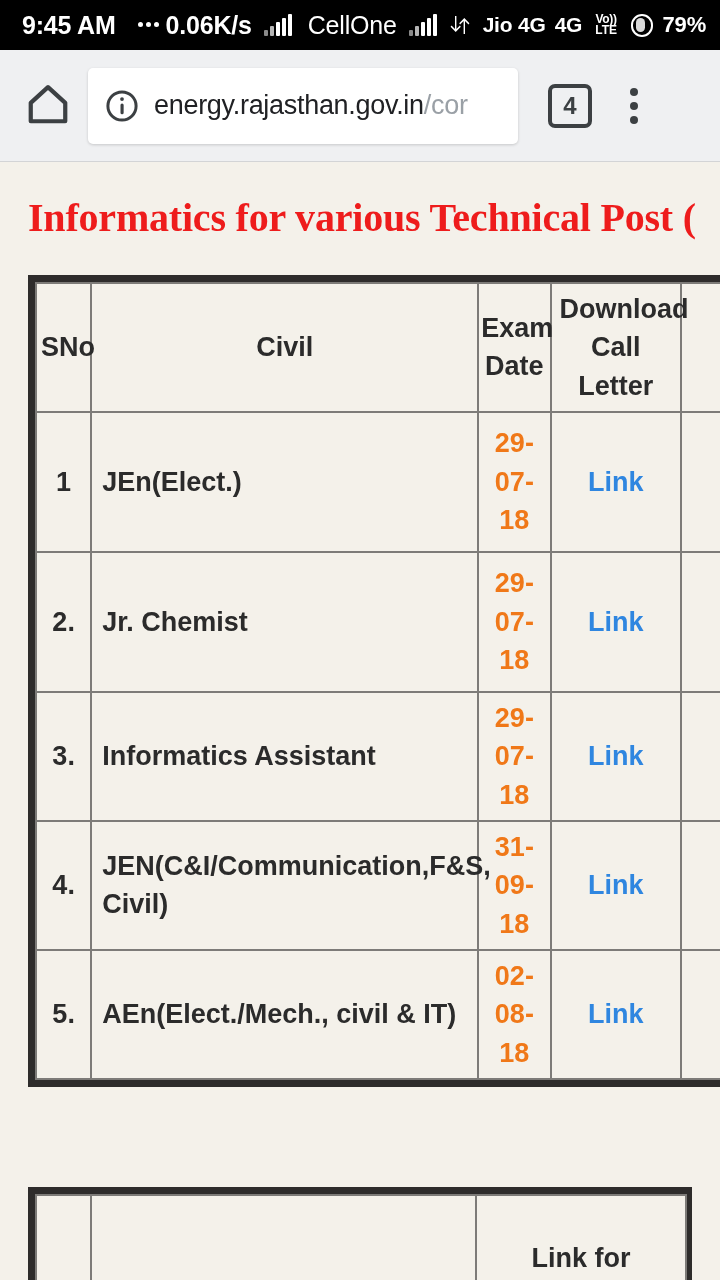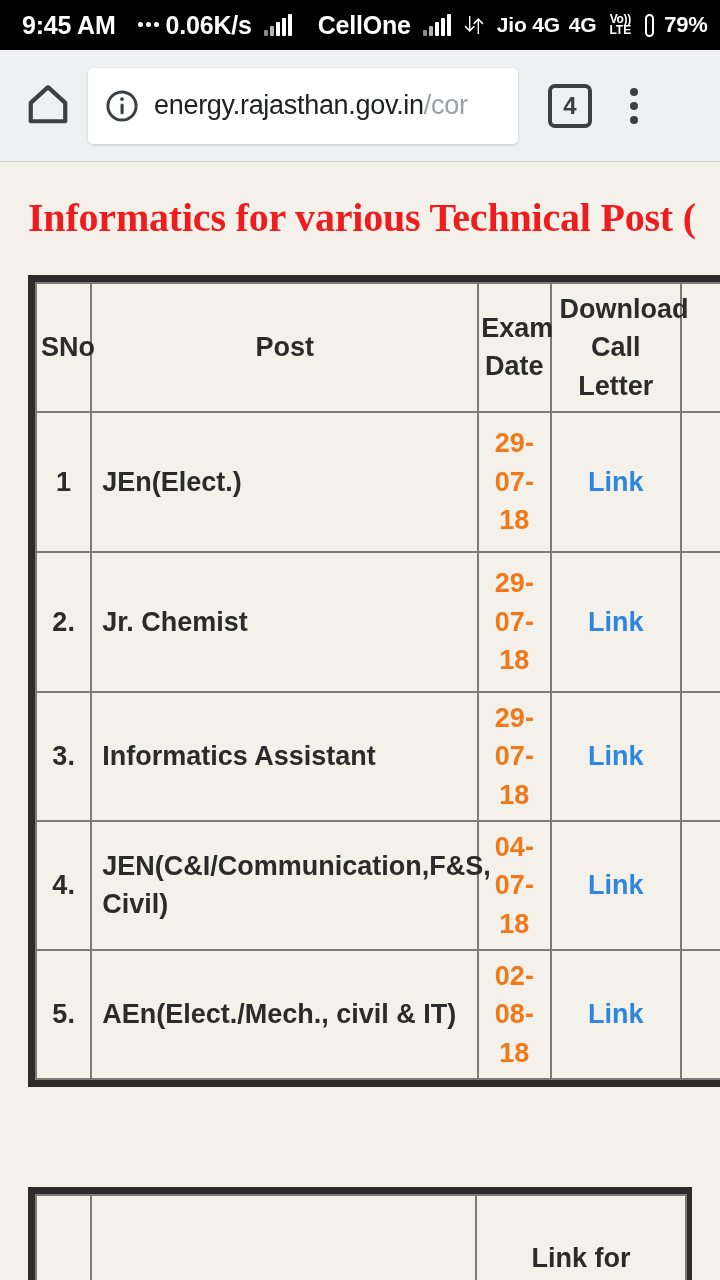--- a/index.html
+++ b/index.html
@@ -43,21 +43,21 @@
     height: 22px;
     margin-left: 12px;
   }
   .sig i { width: 4px; background: #ffffff; display: block; border-radius: 1px; }
   .sig i:nth-child(1){ height: 6px;  background:#8a8a8a; }
   .sig i:nth-child(2){ height: 10px; background:#b5b5b5; }
   .sig i:nth-child(3){ height: 14px; }
   .sig i:nth-child(4){ height: 18px; }
   .sig i:nth-child(5){ height: 22px; }
 
-  .sb-carrier { margin-left: 26px; font-size: 25px; font-weight: bold; }
+  .sb-carrier { margin-left: 16px; font-size: 25px; font-weight: normal; }
 
   .sb-arrows {
     display: inline-flex;
     margin-left: 11px;
     margin-right: 2px;
     align-items: center;
   }
   .sb-arrows svg { display: block; }
 
   .sb-net { margin-left: 9px; font-size: 21px; font-weight: bold; }
@@ -327,21 +327,21 @@
       <colgroup>
         <col class="c-sno">
           <col class="c-post">
           <col class="c-date">
           <col class="c-dl">
           <col class="c-info">
       </colgroup>
       <thead>
         <tr class="hdr-row">
           <th class="h-sno">SNo</th>
-          <th class="h-post">Post</th>
+          <th class="h-post">Civil</th>
           <th class="h-date">Exam Date</th>
           <th class="h-dl">Download Call Letter</th>
           <th class="h-info">Info H</th>
         </tr>
       </thead>
       <tbody>
         <tr class="row-tall">
           <td class="cell-sno">1</td>
           <td class="cell-post">JEn(Elect.)</td>
           <td class="cell-date">29-07-18</td>
@@ -358,21 +358,21 @@
         <tr class="row-mid">
           <td class="cell-sno">3.</td>
           <td class="cell-post">Informatics Assistant</td>
           <td class="cell-date">29-07-18</td>
           <td class="cell-link"><a href="#">Link</a></td>
           <td class="cell-link"></td>
         </tr>
         <tr class="row-mid">
           <td class="cell-sno">4.</td>
           <td class="cell-post">JEN(C&amp;I/Communication,F&amp;S, Civil)</td>
-          <td class="cell-date">04-07-18</td>
+          <td class="cell-date">31-09-18</td>
           <td class="cell-link"><a href="#">Link</a></td>
           <td class="cell-link"></td>
         </tr>
         <tr class="row-mid">
           <td class="cell-sno">5.</td>
           <td class="cell-post">AEn(Elect./Mech., civil &amp; IT)</td>
           <td class="cell-date">02-08-18</td>
           <td class="cell-link"><a href="#">Link</a></td>
           <td class="cell-link"></td>
         </tr>

